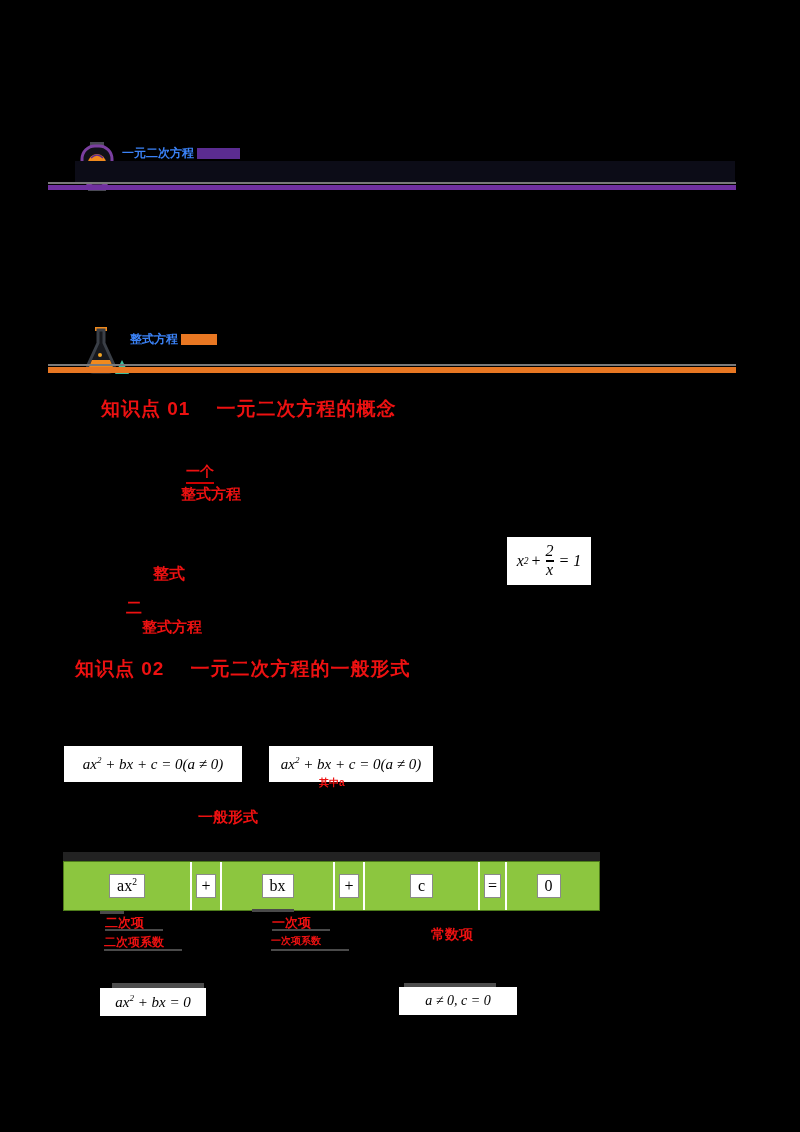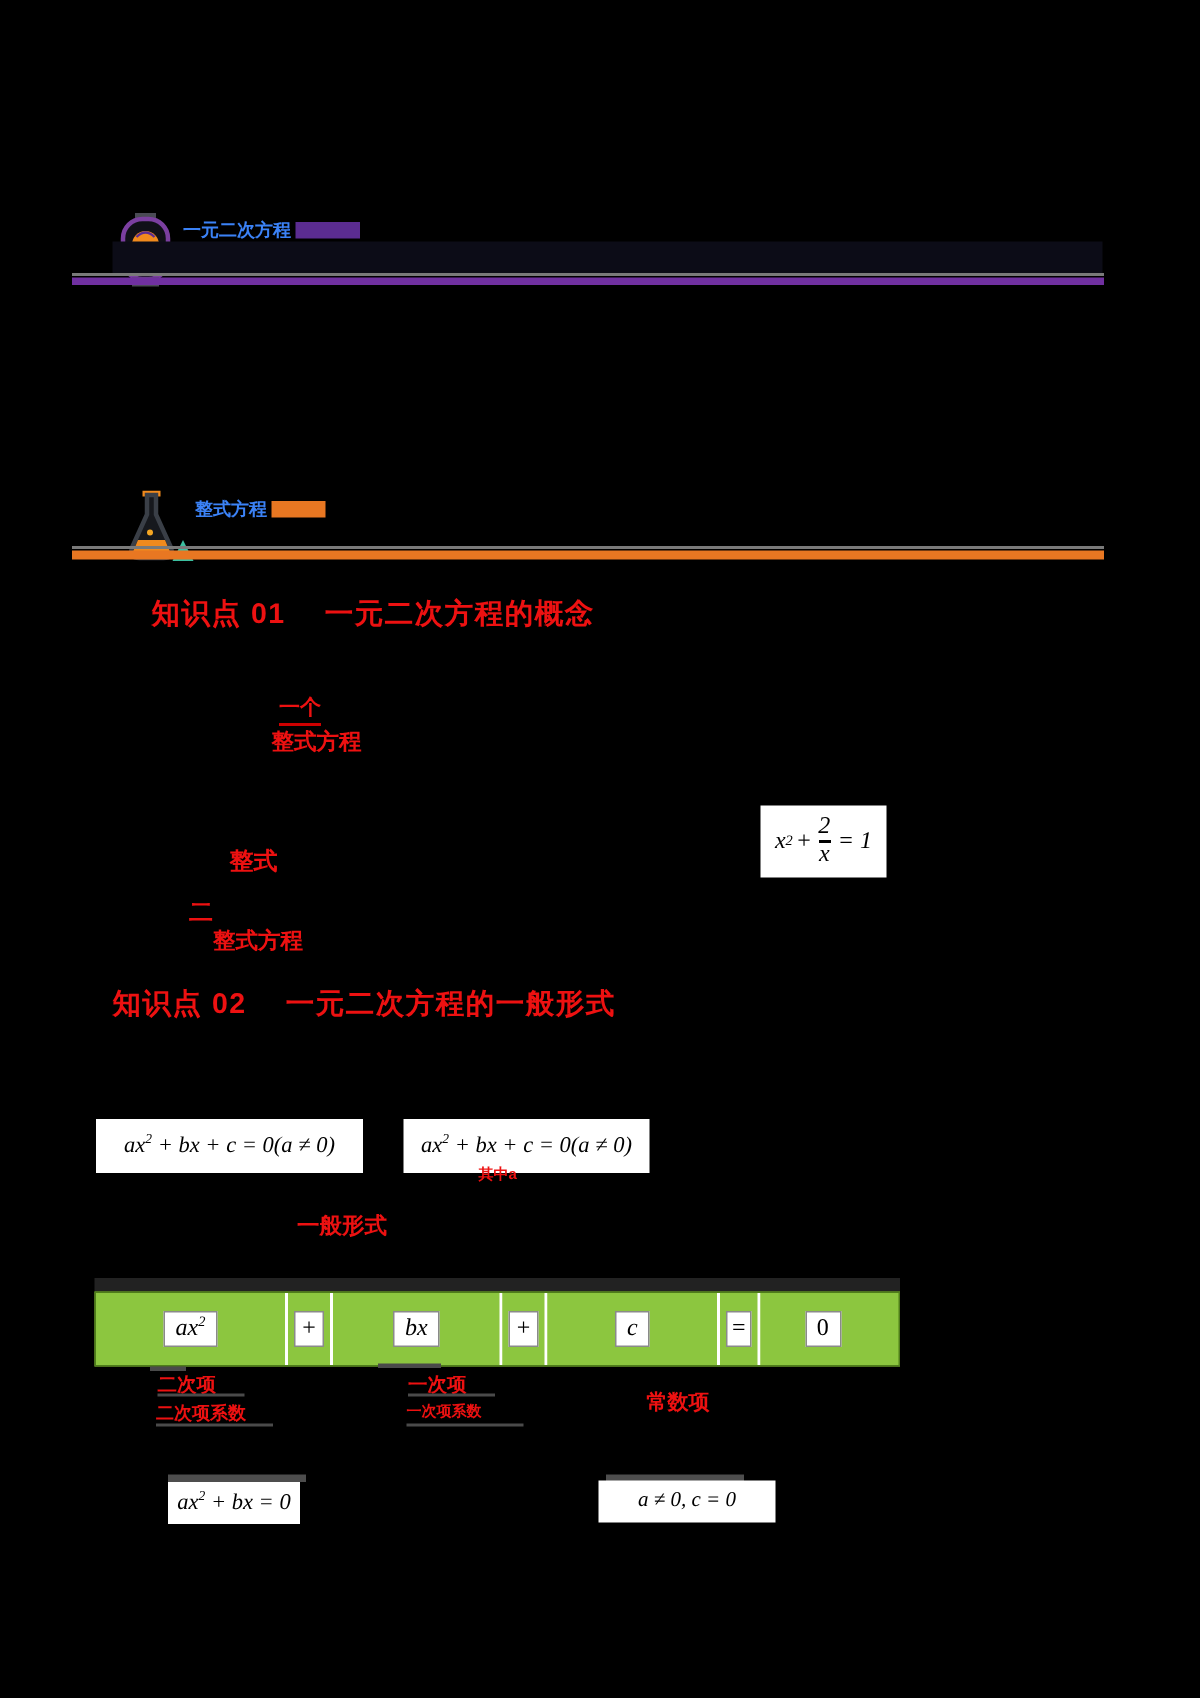--- a/index.html
+++ b/index.html
@@ -13,21 +13,21 @@
   .math{font-family:"Liberation Serif",serif;font-style:italic;color:#000;}
   .whitebox{background:#fff;display:flex;align-items:center;justify-content:center;}
   .sup{font-size:0.6em;vertical-align:super;line-height:0;}
   .frac{display:inline-flex;flex-direction:column;align-items:center;line-height:1.05;margin:0 2px;}
   .frac .bar{height:1.5px;background:#000;align-self:stretch;}
   .kp-heading{font-size:19px;letter-spacing:1px;white-space:nowrap;}
   .kp-heading .gap{display:inline-block;width:26px;}
   .gtable{display:flex;background:#8CC63F;border:1px solid #4e7d1a;box-sizing:border-box;}
   .gcell{background:#8CC63F;display:flex;align-items:center;justify-content:center;border-right:2px solid #fff;box-sizing:border-box;}
   .gcell:last-child{border-right:none;}
-  .term{background:#fff;border:1px solid #8a8a8a;padding:1px 7px;font-family:"Liberation Serif",serif;font-style:italic;font-size:16px;color:#000;line-height:1.3;}
+  .term{background:#fff;border:1px solid #8a8a8a;padding:1px 7px;font-family:"Liberation Serif",serif;font-size:16px;color:#000;line-height:1.3;}
   .grayline{background:#7a7a7a;}
   .underseg{background:#4a4a4a;}
 </style>
 </head>
 <body>
 
 <div class="abs" style="left:76px;top:142px;width:42px;height:50px;">
   <svg width="42" height="50" viewBox="0 0 42 50">
     <rect x="14" y="0" width="14" height="6" fill="#4a4a55"></rect>
     <rect x="6" y="4" width="30" height="40" rx="13" fill="#101018" stroke="#7b3fa0" stroke-width="3"></rect>
@@ -139,21 +139,21 @@
 
 <div class="abs underseg" style="left:252px;top:909px;width:42px;height:3px;"></div>
 <span class="abs red" style="left:272px;top:914px;font-size:13px;">一次项</span>
 <div class="abs underseg" style="left:272px;top:929px;width:58px;height:2px;"></div>
 <span class="abs red" style="left:271px;top:934px;font-size:10px;">一次项系数</span>
 <div class="abs underseg" style="left:271px;top:949px;width:78px;height:2px;"></div>
 
 <span class="abs red" style="left:431px;top:926px;font-size:14px;">常数项</span>
 
 <div class="abs" style="left:112px;top:983px;width:92px;height:5px;background:#4d4d4d;"></div>
-<div class="abs whitebox" style="left:112px;top:988px;width:88px;height:28px;">
+<div class="abs whitebox" style="left:100px;top:988px;width:106px;height:28px;">
   <span class="math" style="font-size:15px;">
     <span>ax</span><span class="sup">2</span><span> + bx = 0</span>
   </span>
 </div>
 
 <div class="abs" style="left:404px;top:983px;width:92px;height:5px;background:#4d4d4d;"></div>
 <div class="abs whitebox" style="left:399px;top:987px;width:118px;height:28px;">
   <span class="math" style="font-size:14px;">a ≠ 0, c = 0</span>
 </div>
 

